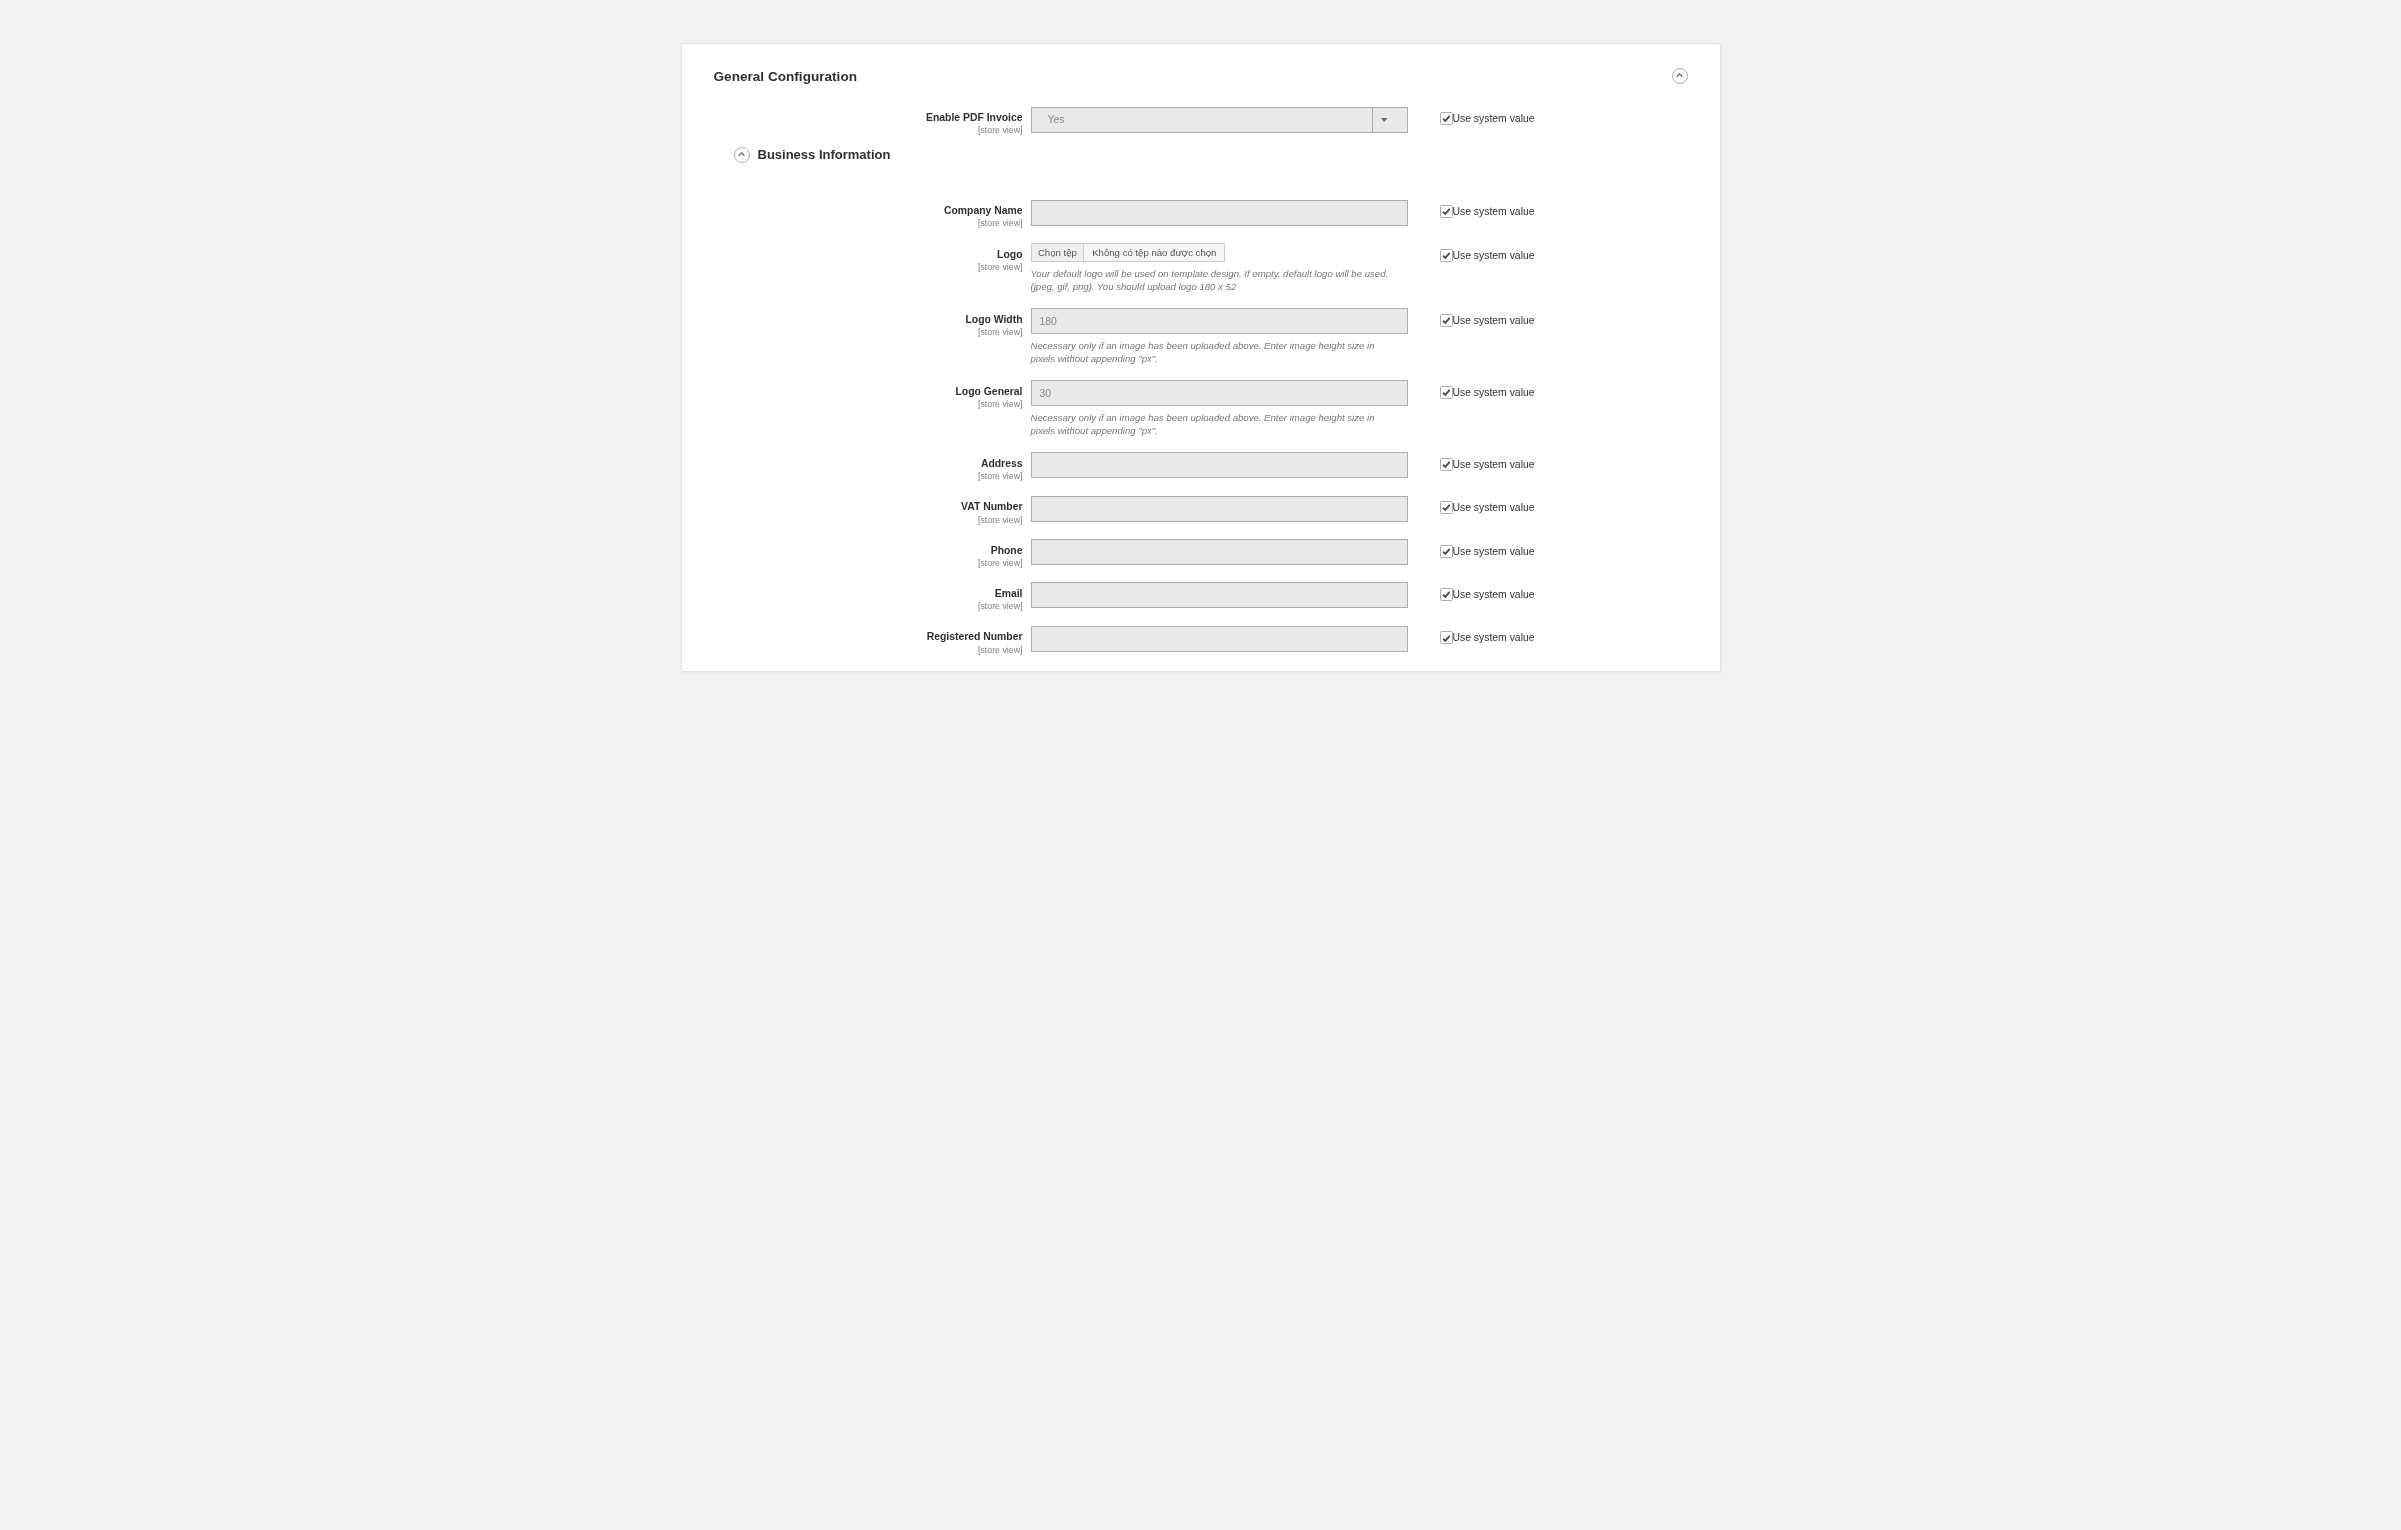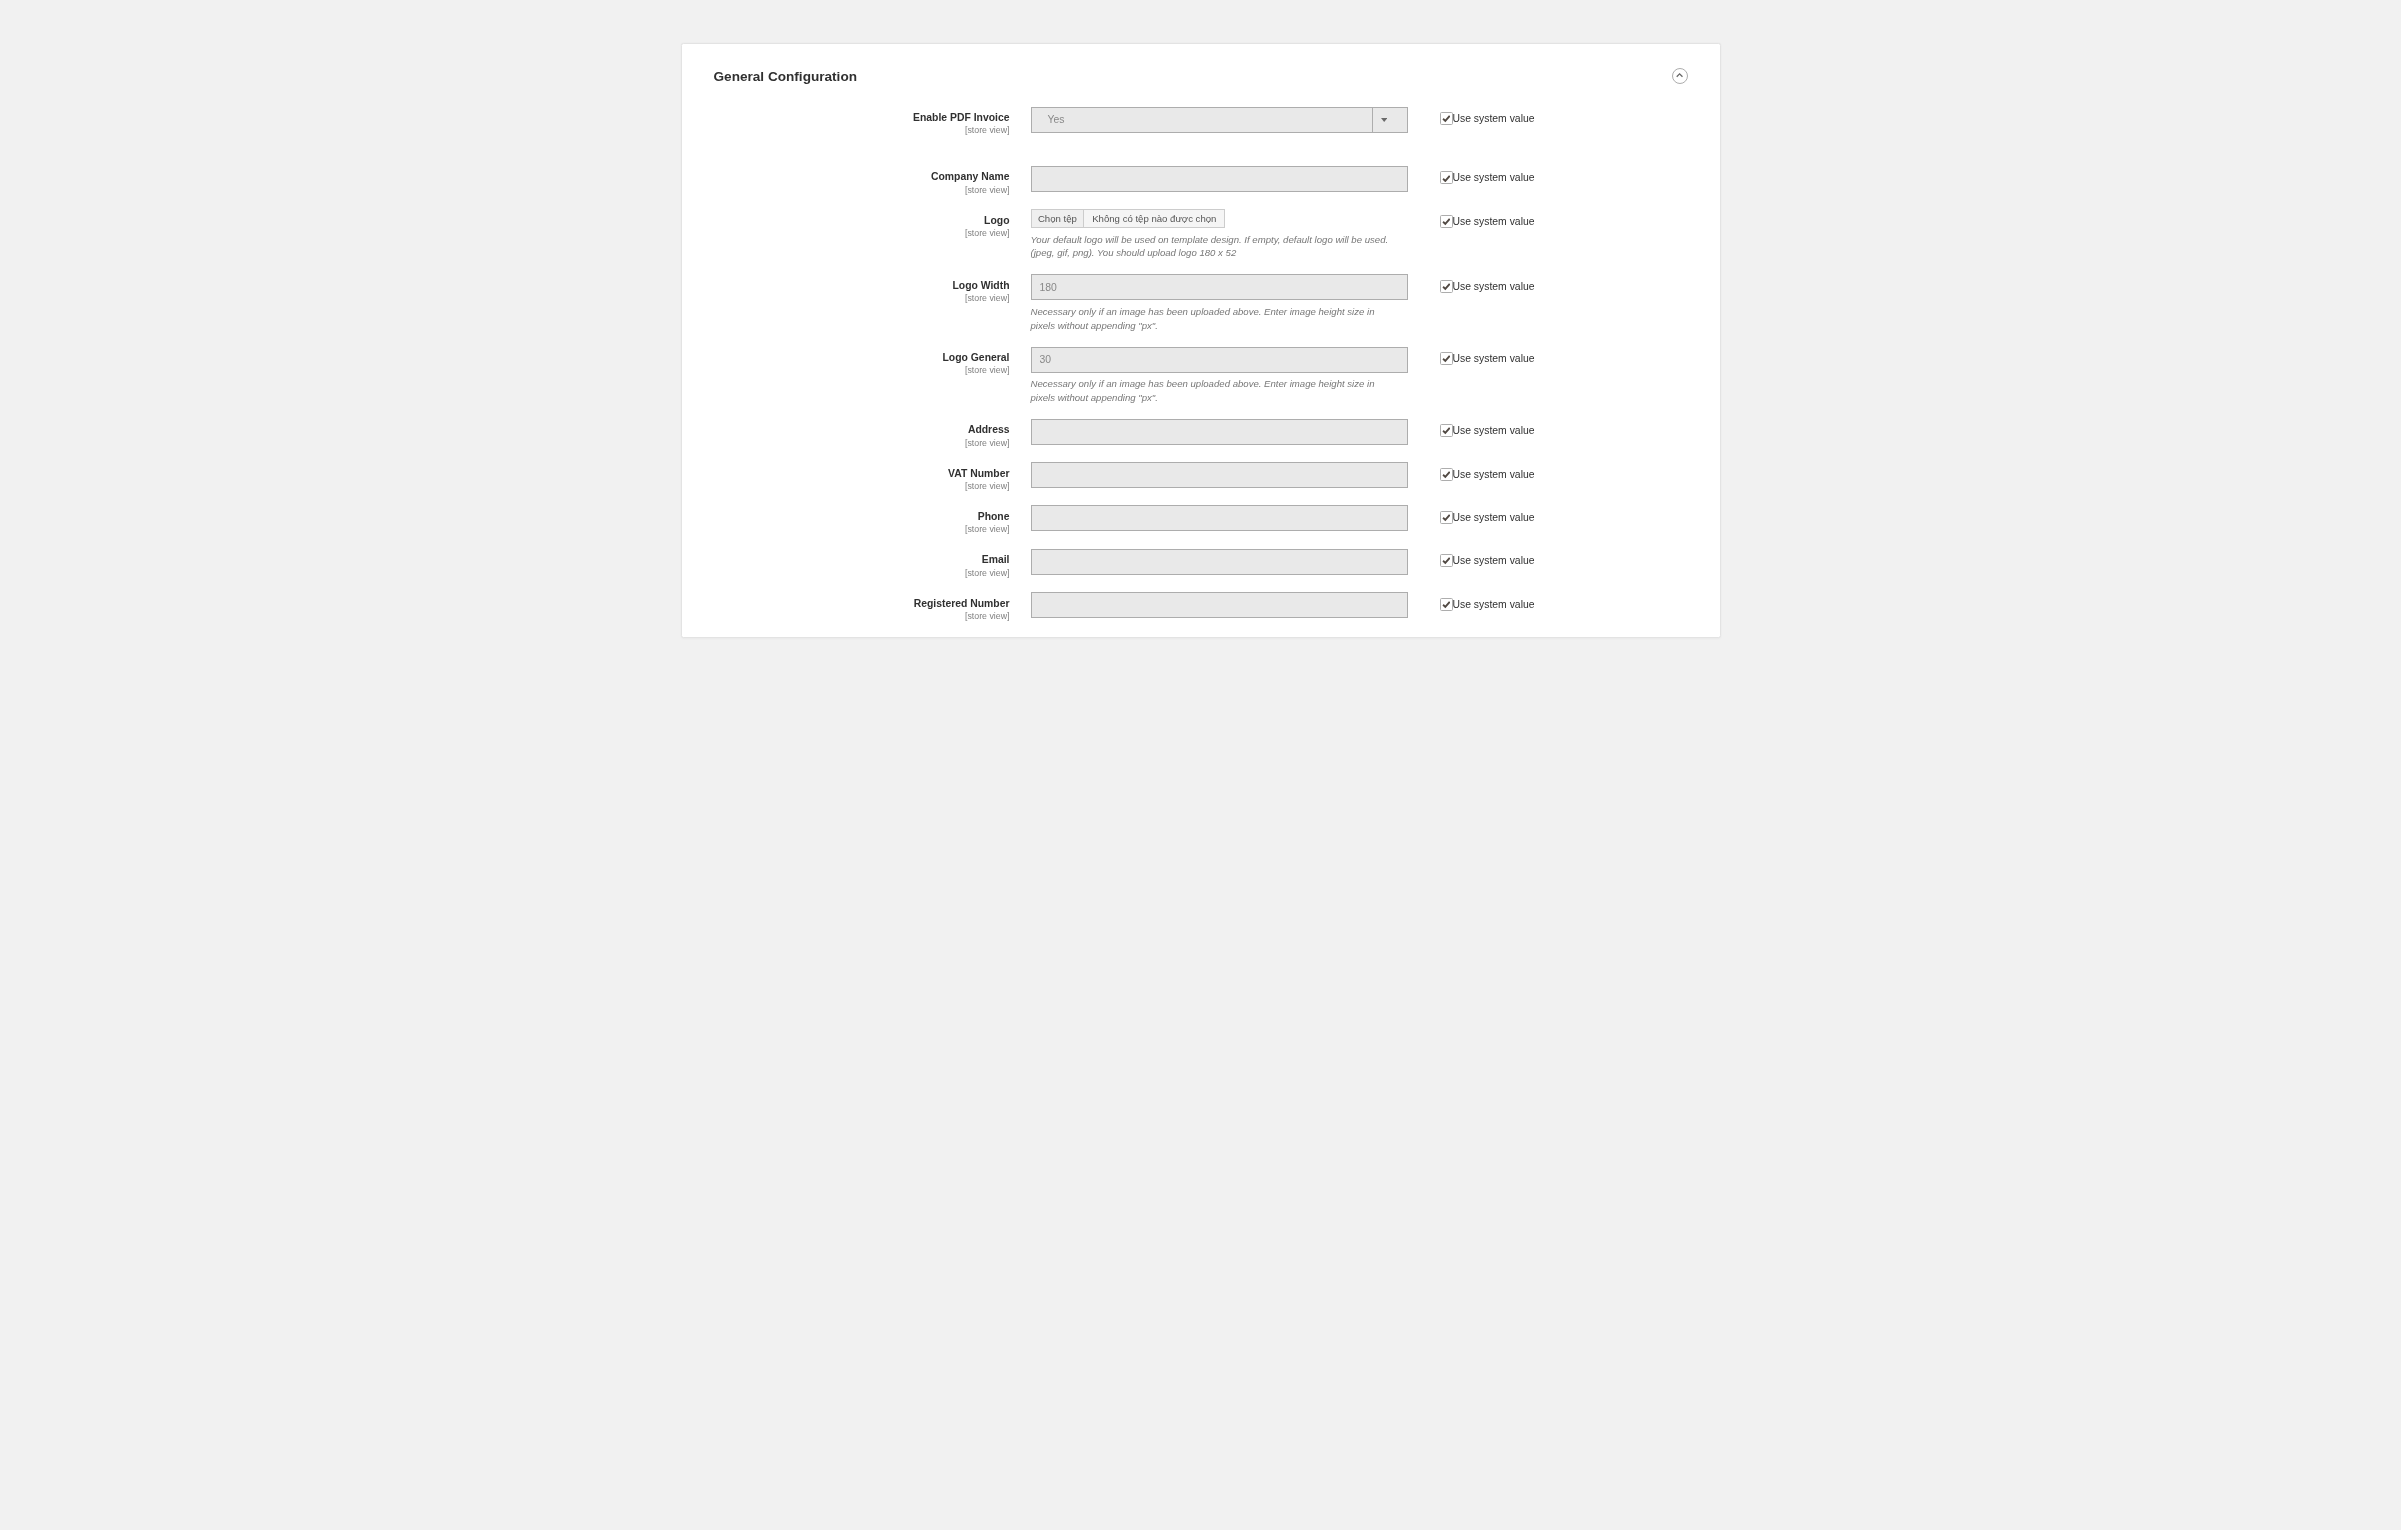--- a/index.html
+++ b/index.html
@@ -5,21 +5,21 @@
 * { box-sizing: border-box; margin: 0; padding: 0; }
 body { font-family: 'Helvetica Neue', Helvetica, Arial, sans-serif; background: #f1f1f1; padding: 40px 24px; font-size: 10.4px; color: #333; }
 .panel { background: #fff; border: 0.8px solid #e3e3e3; border-radius: 2.4px; padding: 24px 32px 16px 32px; max-width: 1040px; margin: 3px auto; box-shadow: 0 0.8px 2.4px rgba(0,0,0,0.04); }
 .section-header { display: flex; justify-content: space-between; align-items: center; margin-bottom: 22.5px; }
 .section-title { font-size: 13.6px; font-weight: 600; color: #303030; }
 .collapse-btn { width: 16px; height: 16px; border: 0.8px solid #adadad; border-radius: 50%; display: flex; align-items: center; justify-content: center; cursor: pointer; background: #fff; }
 .collapse-btn svg { width: 7.2px; height: 7.2px; stroke: #666; stroke-width: 1.8; fill: none; }
 .subsection-header { display: flex; align-items: center; gap: 8px; margin: 11.2px 0 14.5px 20px; }
 .subsection-title { font-size: 13px; font-weight: 600; color: #303030; }
 .form-row { display: flex; align-items: flex-start; margin-bottom: 14.5px; min-height: 26px; }
-.label-col { width: 317px; text-align: right; padding-right: 21px; padding-top: 5.6px; flex-shrink: 0; }
+.label-col { width: 317px; text-align: right; padding-right: 8px; padding-top: 5.6px; flex-shrink: 0; }
 .label-text { font-size: 10.4px; font-weight: 600; color: #303030; display: block; line-height: 1.2; }
 .label-scope { font-size: 8.8px; color: #808080; display: block; margin-top: 0.8px; }
 .input-col { width: 377px; flex-shrink: 0; }
 .check-col { padding-left: 32px; padding-top: 5.6px; display: flex; align-items: center; gap: 0; flex-shrink: 0; }
 .text-input, .select-input { width: 100%; height: 26px; border: 0.8px solid #adadad; padding: 0 8px; font-size: 10.4px; color: #303030; background: #fff; }
 .text-input:disabled, .select-input.disabled { background: #e9e9e9; color: #888; }
 .select-input { position: relative; display: flex; align-items: center; justify-content: space-between; padding-right: 12px; cursor: pointer; }
 .select-input.disabled { cursor: default; }
 .select-val { padding-left: 8px; }
 .select-arrow { width: 22.5px; height: 24px; border-left: 0.8px solid #adadad; display: flex; align-items: center; justify-content: center; background: #e9e9e9; }
@@ -65,20 +65,28 @@
     <div class="check-col">
       <div class="chk checked">
           <svg viewBox="0 0 12 12">
             <polyline points="1.5,6.5 4.5,9.5 10.5,2.5"></polyline>
           </svg>
         </div>
       <span class="chk-label">Use system value</span>
     </div>
   </div>
 
+  <div class="subsection-header">
+    <div class="collapse-btn">
+      <svg viewBox="0 0 10 10">
+          <polyline points="1,6.5 5,2.5 9,6.5"></polyline>
+        </svg>
+    </div>
+    <div class="subsection-title">Business Information</div>
+  </div>
 
   <div style="height:22.5px"></div>
 
   <div class="form-row">
     <div class="label-col">
       <span class="label-text">Company Name</span>
       <span class="label-scope">[store view]</span>
     </div>
     <div class="input-col">
       <input class="text-input" disabled="" value="" style="">

